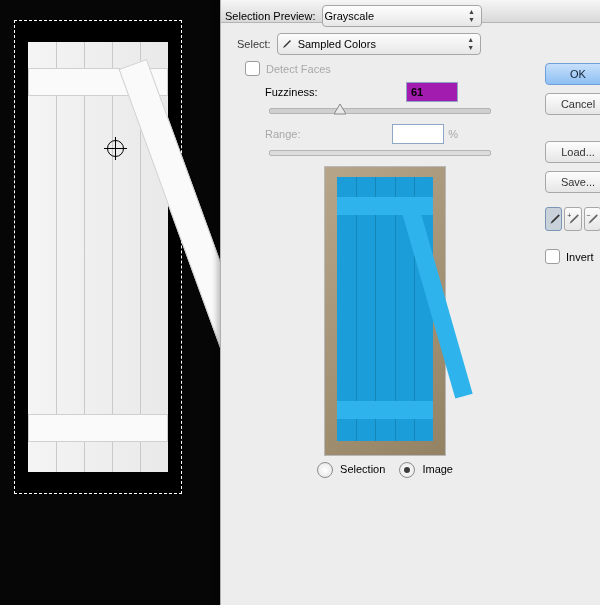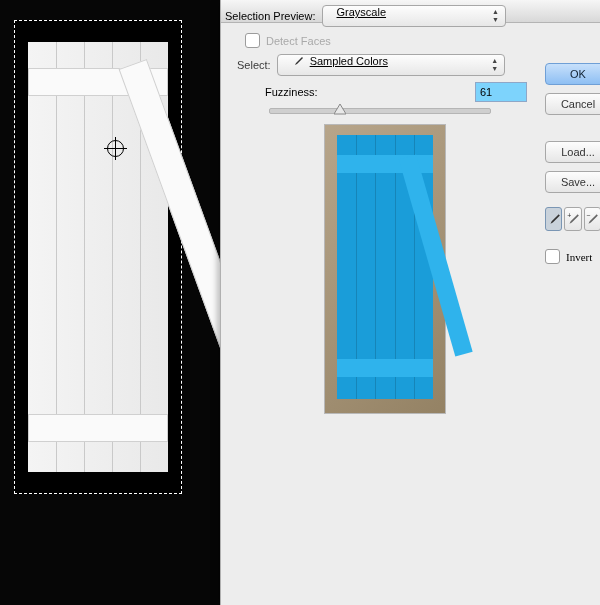--- a/index.html
+++ b/index.html
@@ -83,52 +83,51 @@
   .rightcol {
     position: absolute;
     left: 324px; top: 40px; width: 56px;
     display: flex; flex-direction: column; gap: 8px;
   }
   .row {
     display: flex; align-items: center; margin-bottom: 6px;
   }
   label.lbl { color: #3a3a3a; }
   .select {
-    display: flex; align-items: flex-start;
+    display: flex; align-items: center;
     background: linear-gradient(#fdfdfd,#e7e7e7);
     border: 1px solid #a7a7a7;
     border-radius: 4px;
     height: 20px;
-    padding: 0 14px;
+    padding: 0 2px;
     gap: 6px;
     width: 198px;
     position: relative;
-    text-decoration: underline;
   }
   .select .arrows {
     position: absolute; right: 2px; top: 2px; width: 14px; height: 16px;
     font-size: 7px; line-height:8px; text-align:center; color:#444;
   }
   .eyedrop {
     width:12px;height:12px;
     display:inline-block;
   }
   .checkbox {
     width:13px;height:13px;border:1px solid #9c9c9c;border-radius:3px;background:#fff;display:inline-block;margin-right:6px;vertical-align:middle;
   }
   .sliderbox {
     margin-top: 4px; margin-left: 28px; margin-bottom: 10px;
   }
   .sliderrow {
-    display:flex;align-items:center;justify-content:space-between;width:262px;
+    display:flex;align-items:center;justify-content:space-between;width:193px;
   }
   .numfield {
     width:42px;height:16px;border:1px solid #8fa7c7;background:#fff;padding:1px 4px;font-size:11px;
   }
-  .numfield.sel { background:#7dd3fc; color:#000; }
+  .numfield.sel { background:#a21caf; color:#000;font-weight:bold; }
   .track {
     margin-top:6px;width:220px;height:4px;background:#cfcfcf;border-radius:2px;border:1px solid #b5b5b5;position:relative;margin-left:4px;
   }
   .thumb {
     position:absolute;top:-5px;width:12px;height:12px;
   }
   .thumb svg{display:block;}
   .disabled { color:#a9a9a9; }
   .preview {
     margin: 10px auto 6px; width:120px;height:288px;position:relative;background:#b09a7e;
@@ -151,21 +150,21 @@
   }
   .btn.primary {
     background:linear-gradient(#c7e0fb,#8ebff3);border-color:#6f9fd6;color:#123;
   }
   .eyedrop-tools {display:flex;gap:2px;margin-top:6px;}
   .tool {
     width:22px;height:22px;border:1px solid #a7a7a7;border-radius:3px;
     background:linear-gradient(#fbfbfb,#e6e6e6);display:flex;align-items:center;justify-content:center;
   }
   .tool.active{background:#c9d2db;border-color:#7a96b4;}
-  .invertarea{display:flex;align-items:center;margin-top:10px;font-family:Liberation Serif, serif;}
+  .invertarea{display:flex;align-items:center;margin-top:10px;}
 </style>
 </head>
 <body>
 
 <div class="canvas">
   <div class="selection">
     <div class="bwshutter">
       <div class="plank" style="left:20%"></div>
       <div class="plank" style="left:40%"></div>
       <div class="plank" style="left:60%"></div>
@@ -176,67 +175,87 @@
     </div>
   </div>
   <div class="cursor-target"></div>
 </div>
 
 <div class="dialog">
   <div class="titlebar">Color Range</div>
 
   <div class="content">
     <div class="leftcol">
-      <div class="row" style="margin-left:8px">
-        <span class="checkbox"></span>
-        <span class="disabled">Detect Faces</span>
-      </div>
-
       <div class="row">
         <label class="lbl" style="margin-right:6px">Select:</label>
         <div class="select">
           <span class="eyedrop">
             <svg width="12" height="12" viewBox="0 0 12 12">
                 <path d="M9 1l2 2-1 1-1-1-5 5-1 2 2-1 5-5-1-1 1-1z" fill="#333"></path>
               </svg>
           </span>
           <span>Sampled Colors</span>
           <span class="arrows">▲<br>▼</span>
         </div>
       </div>
 
+      <div class="row" style="margin-left:8px">
+        <span class="checkbox"></span>
+        <span class="disabled">Detect Faces</span>
+      </div>
+
       <div class="sliderbox">
         <div class="sliderrow">
           <span>Fuzziness:</span>
           <input class="numfield sel" value="61" style="">
         </div>
         <div class="track">
           <div class="thumb" style="left:64px">
             <svg width="12" height="12" viewBox="0 0 12 12">
                 <path d="M6 0 L12 10 L0 10 Z" fill="#e8e8e8" stroke="#888"></path>
               </svg>
           </div>
         </div>
       </div>
 
+      <div class="sliderbox disabled">
+        <div class="sliderrow">
+          <span>Range:</span>
+          <span style="display:flex;align-items:center;gap:4px">
+            <input class="numfield" disabled="" style="">
+            <span>%</span>
+          </span>
+        </div>
+        <div class="track" style="background:#dcdcdc"></div>
+      </div>
 
       <div class="preview">
         <div class="wall"></div>
         <div class="door">
           <div class="base"></div>
           <div class="vd" style="left:20%"></div>
           <div class="vd" style="left:40%"></div>
           <div class="vd" style="left:60%"></div>
           <div class="vd" style="left:80%"></div>
           <div class="bar" style="top:20px"></div>
           <div class="bar" style="bottom:22px"></div>
           <div class="di"></div>
         </div>
       </div>
 
+      <div class="radiogroup">
+        <label>
+          <span class="radio"></span>
+          <span>Selection</span>
+        </label>
+        <label>
+          <span class="radio checked"></span>
+          <span>Image</span>
+        </label>
+      </div>
     </div>
 
     <div class="rightcol">
       <div class="btn primary">OK</div>
       <div class="btn">Cancel</div>
       <div style="height:10px"></div>
       <div class="btn">Load...</div>
       <div class="btn">Save...</div>
       <div class="eyedrop-tools">
         <div class="tool active">

